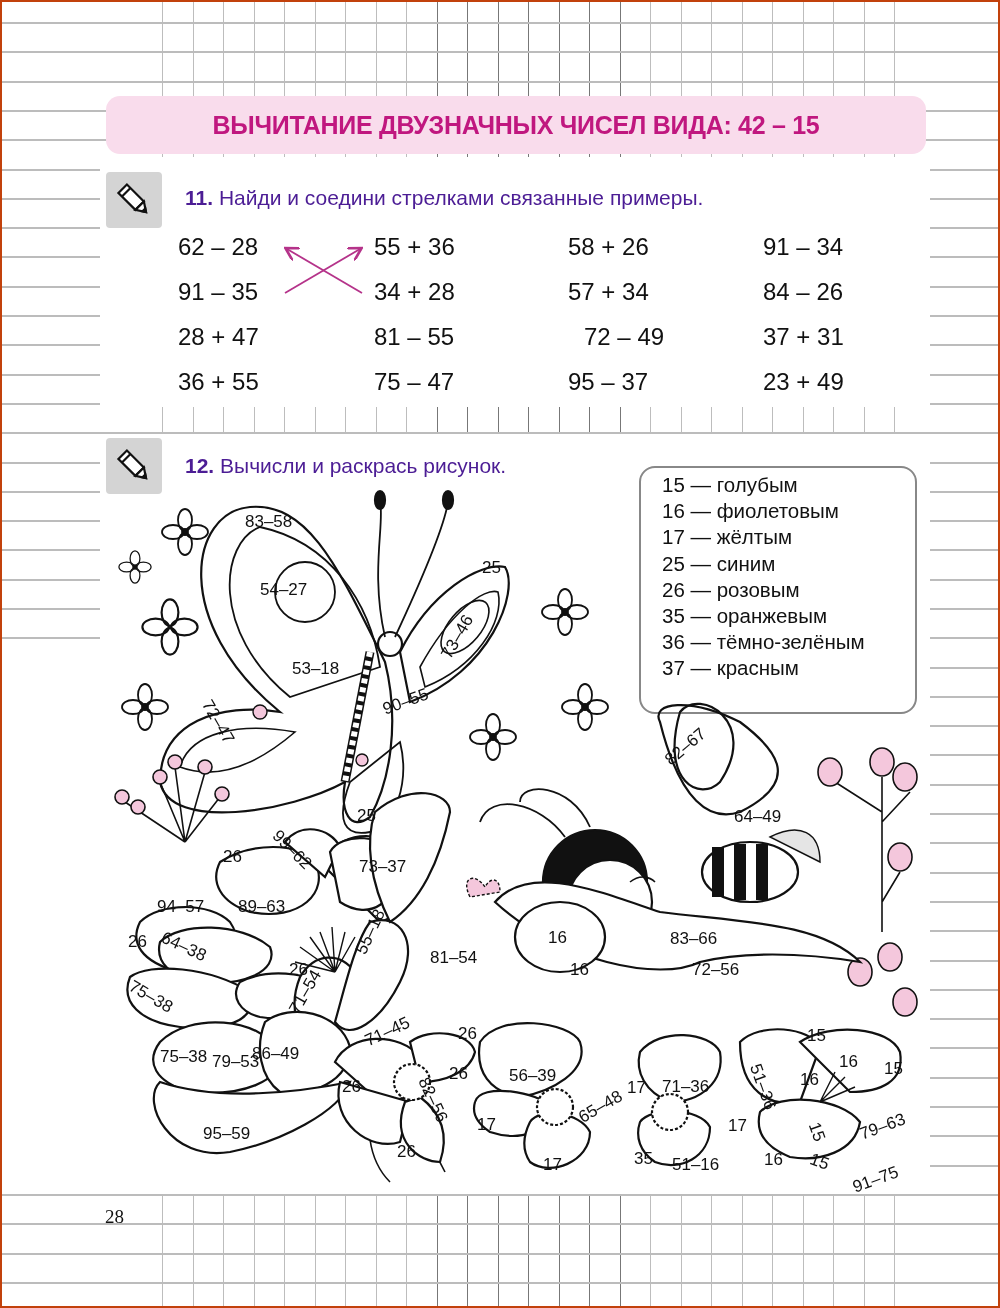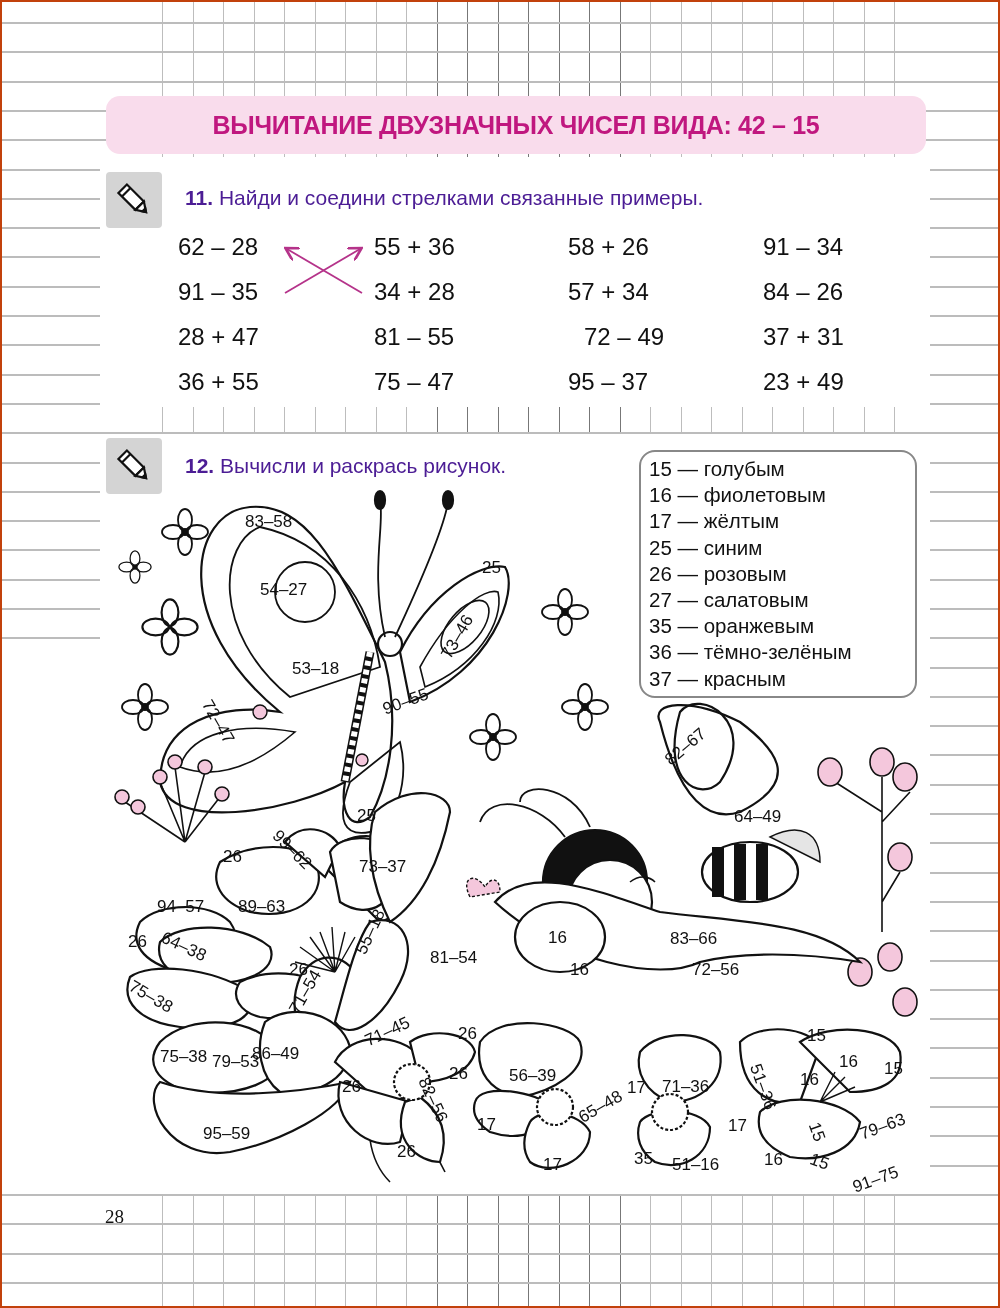--- a/index.html
+++ b/index.html
@@ -8,21 +8,21 @@
   .grid-v { position:absolute; top:0; bottom:0; width:1px; background:#bdbdbd; }
   .grid-v.dark { background:#777; }
   .grid-h { position:absolute; left:0; right:0; height:2px; background:#bcbcbc; }
   .content-block { position:absolute; background:#fff; }
   .banner { position:absolute; left:104px; top:94px; width:820px; height:58px; background:#f9dcec; border-radius:14px; display:flex; align-items:center; justify-content:center; }
   .banner-title { color:#c0177f; font-weight:bold; font-size:25px; letter-spacing:-0.3px; }
   .pencil-box { position:absolute; width:56px; height:56px; background:#d4d4d4; border-radius:4px; display:flex; align-items:center; justify-content:center; }
   .task-title { position:absolute; font-size:21px; color:#4c1d95; }
   .task-title b { font-weight:bold; }
   .expr { position:absolute; font-size:24px; color:#111; white-space:nowrap; }
-  .legend { position:absolute; left:637px; top:448px; width:278px; height:248px; border:2px solid #888; border-radius:16px; background:#fff; box-sizing:border-box; padding:4px 0 0 8px; }
+  .legend { position:absolute; left:637px; top:464px; width:278px; height:248px; border:2px solid #888; border-radius:16px; background:#fff; box-sizing:border-box; padding:4px 0 0 21px; }
   .legend-row { font-size:20.5px; line-height:26.2px; white-space:nowrap; }
   .lbl { position:absolute; font-size:17px; color:#111; white-space:nowrap; }
   .page-num { position:absolute; left:103px; top:1204px; font-family:"Liberation Serif", serif; font-size:19px; }
 </style>
 </head>
 <body>
 
 <div class="page">
 
   <div id="grid">
@@ -161,21 +161,20 @@
   <div class="task-title" style="left:183px; top:452px;">
     <b>12.</b><span> Вычисли и раскрась рисунок.</span>
   </div>
 
   <div class="legend" id="legend">
       <div class="legend-row"><span>15</span><span> — </span><span>голубым</span></div>
       <div class="legend-row"><span>16</span><span> — </span><span>фиолетовым</span></div>
       <div class="legend-row"><span>17</span><span> — </span><span>жёлтым</span></div>
       <div class="legend-row"><span>25</span><span> — </span><span>синим</span></div>
       <div class="legend-row"><span>26</span><span> — </span><span>розовым</span></div>
-      <div class="legend-row"><span>27</span><span> — </span><span>салатовым</span></div>
       <div class="legend-row"><span>35</span><span> — </span><span>оранжевым</span></div>
       <div class="legend-row"><span>36</span><span> — </span><span>тёмно-зелёным</span></div>
       <div class="legend-row"><span>37</span><span> — </span><span>красным</span></div>
     </div>
 
   <svg style="position:absolute; left:98px; top:480px;" width="830" height="712" viewBox="0 0 830 712" fill="none" stroke="#111" stroke-width="2.2">
 
     <g>
       <path d="M285,180 C240,90 210,20 150,25 C90,30 70,140 180,230 C120,220 60,240 60,300 C70,350 190,330 245,300 C240,330 250,350 270,335 C290,300 300,240 285,180 Z"></path>
       <path d="M160,45 C120,60 110,150 190,215 L280,185 C270,120 230,60 160,45 Z" stroke-width="1.8"></path>

